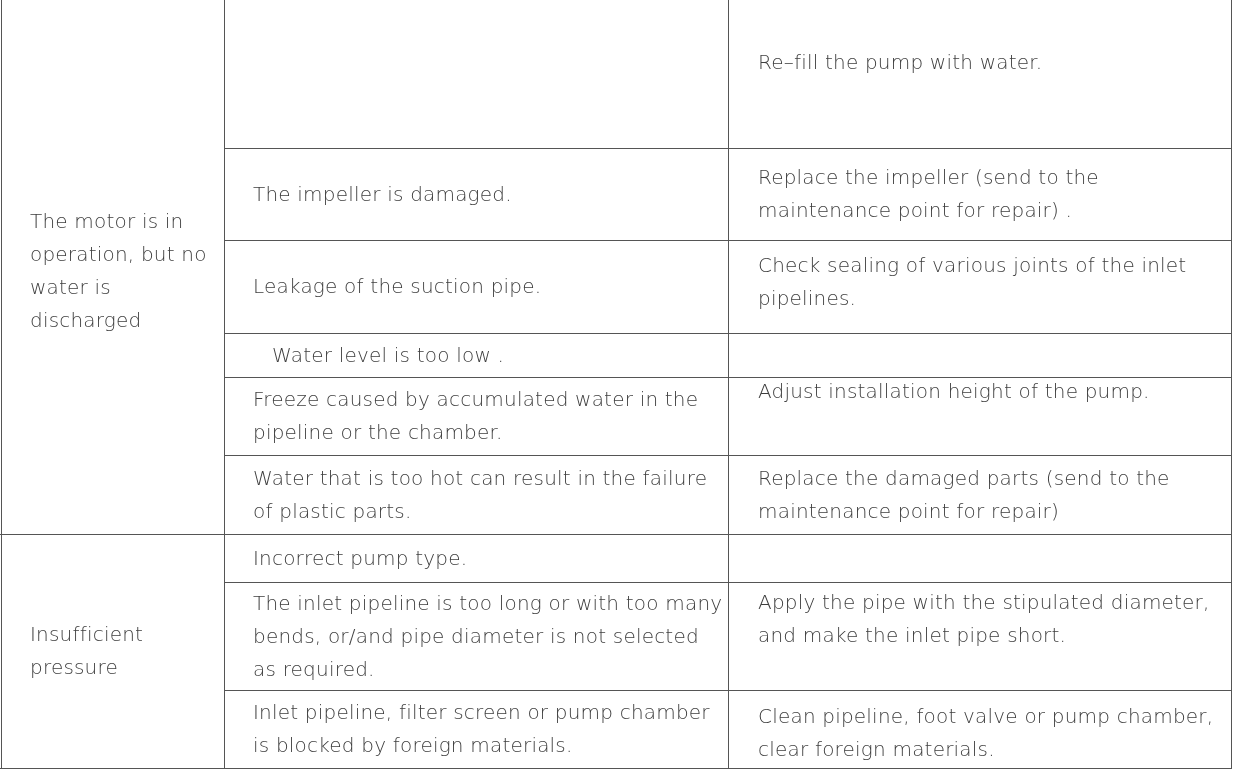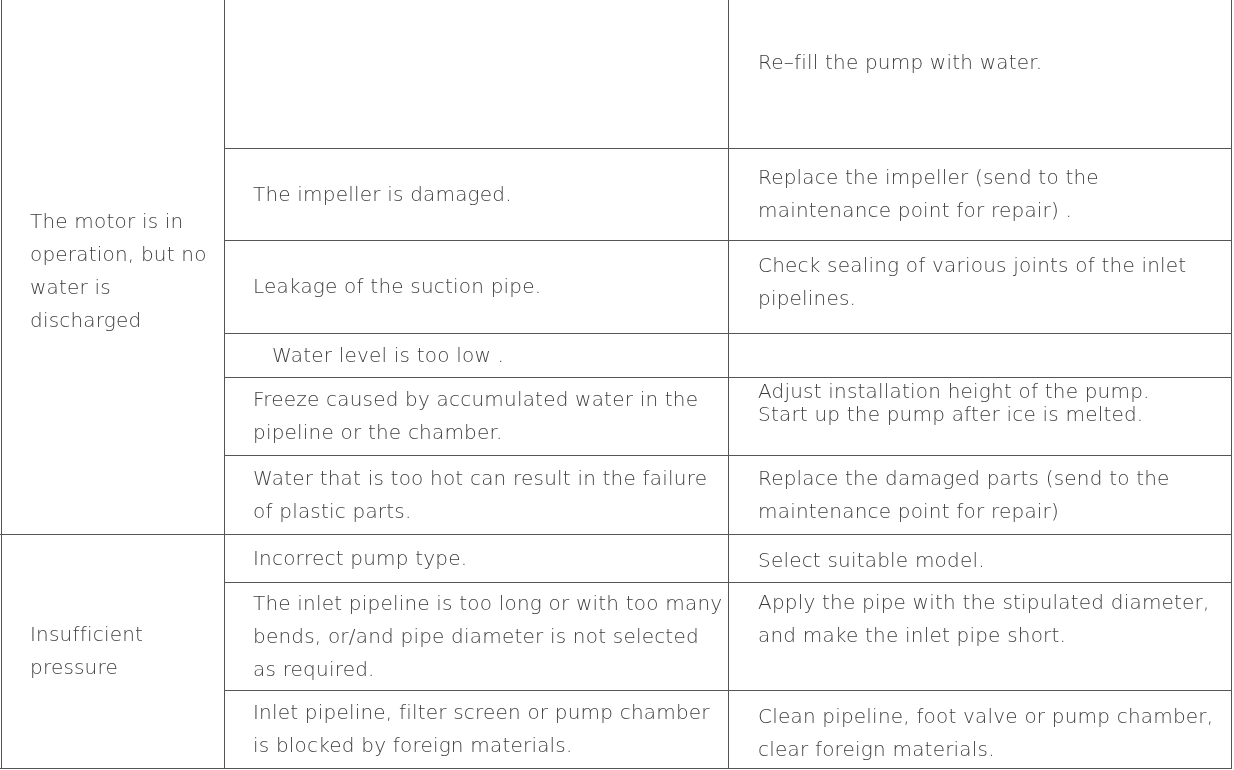--- a/index.html
+++ b/index.html
@@ -57,40 +57,34 @@
   <div class="cell" style="left:253px; top:333px; width:470px; height:44px;margin-left:19px;">
     <span>Water level is too low .</span>
   </div>
   <div class="cell" style="left:758px; top:333px; width:465px; height:44px;margin-top:36px;">
     <span>Adjust installation height of the pump.</span>
   </div>
 
   <div class="cell" style="left:253px; top:377px; width:470px; height:78px;">
     <span>Freeze caused by accumulated  water in the pipeline or the chamber.</span>
   </div>
-  <div class="cell" style="left:758px; top:377px; width:465px; height:74px;">
-    <span>Start up the pump after ice is melted.</span>
-  </div>
 
   <div class="cell" style="left:253px; top:455px; width:470px; height:79px;">
     <span>Water that is too hot can result in the failure of plastic parts.</span>
   </div>
   <div class="cell" style="left:758px; top:455px; width:465px; height:79px;">
     <span>Replace the damaged parts (send to the maintenance point for repair)</span>
   </div>
 
   <div class="cell" style="left:30px; top:534px; width:190px; height:234px;">
     <span>Insufficient pressure</span>
   </div>
 
   <div class="cell" style="left:253px; top:534px; width:470px; height:48px;">
     <span>Incorrect pump type.</span>
-  </div>
-  <div class="cell" style="left:758px; top:534px; width:465px; height:52px;">
-    <span>Select suitable model.</span>
   </div>
 
   <div class="cell" style="left:253px; top:582px; width:470px; height:108px;">
     <span>The inlet pipeline is too long or with too many bends, or/and pipe  diameter is not selected as required.</span>
   </div>
   <div class="cell" style="left:758px; top:582px; width:470px; height:74px;">
     <span>Apply the pipe with the stipulated diameter, and make the inlet pipe short.</span>
   </div>
 
   <div class="cell" style="left:253px; top:690px; width:470px; height:78px;">

